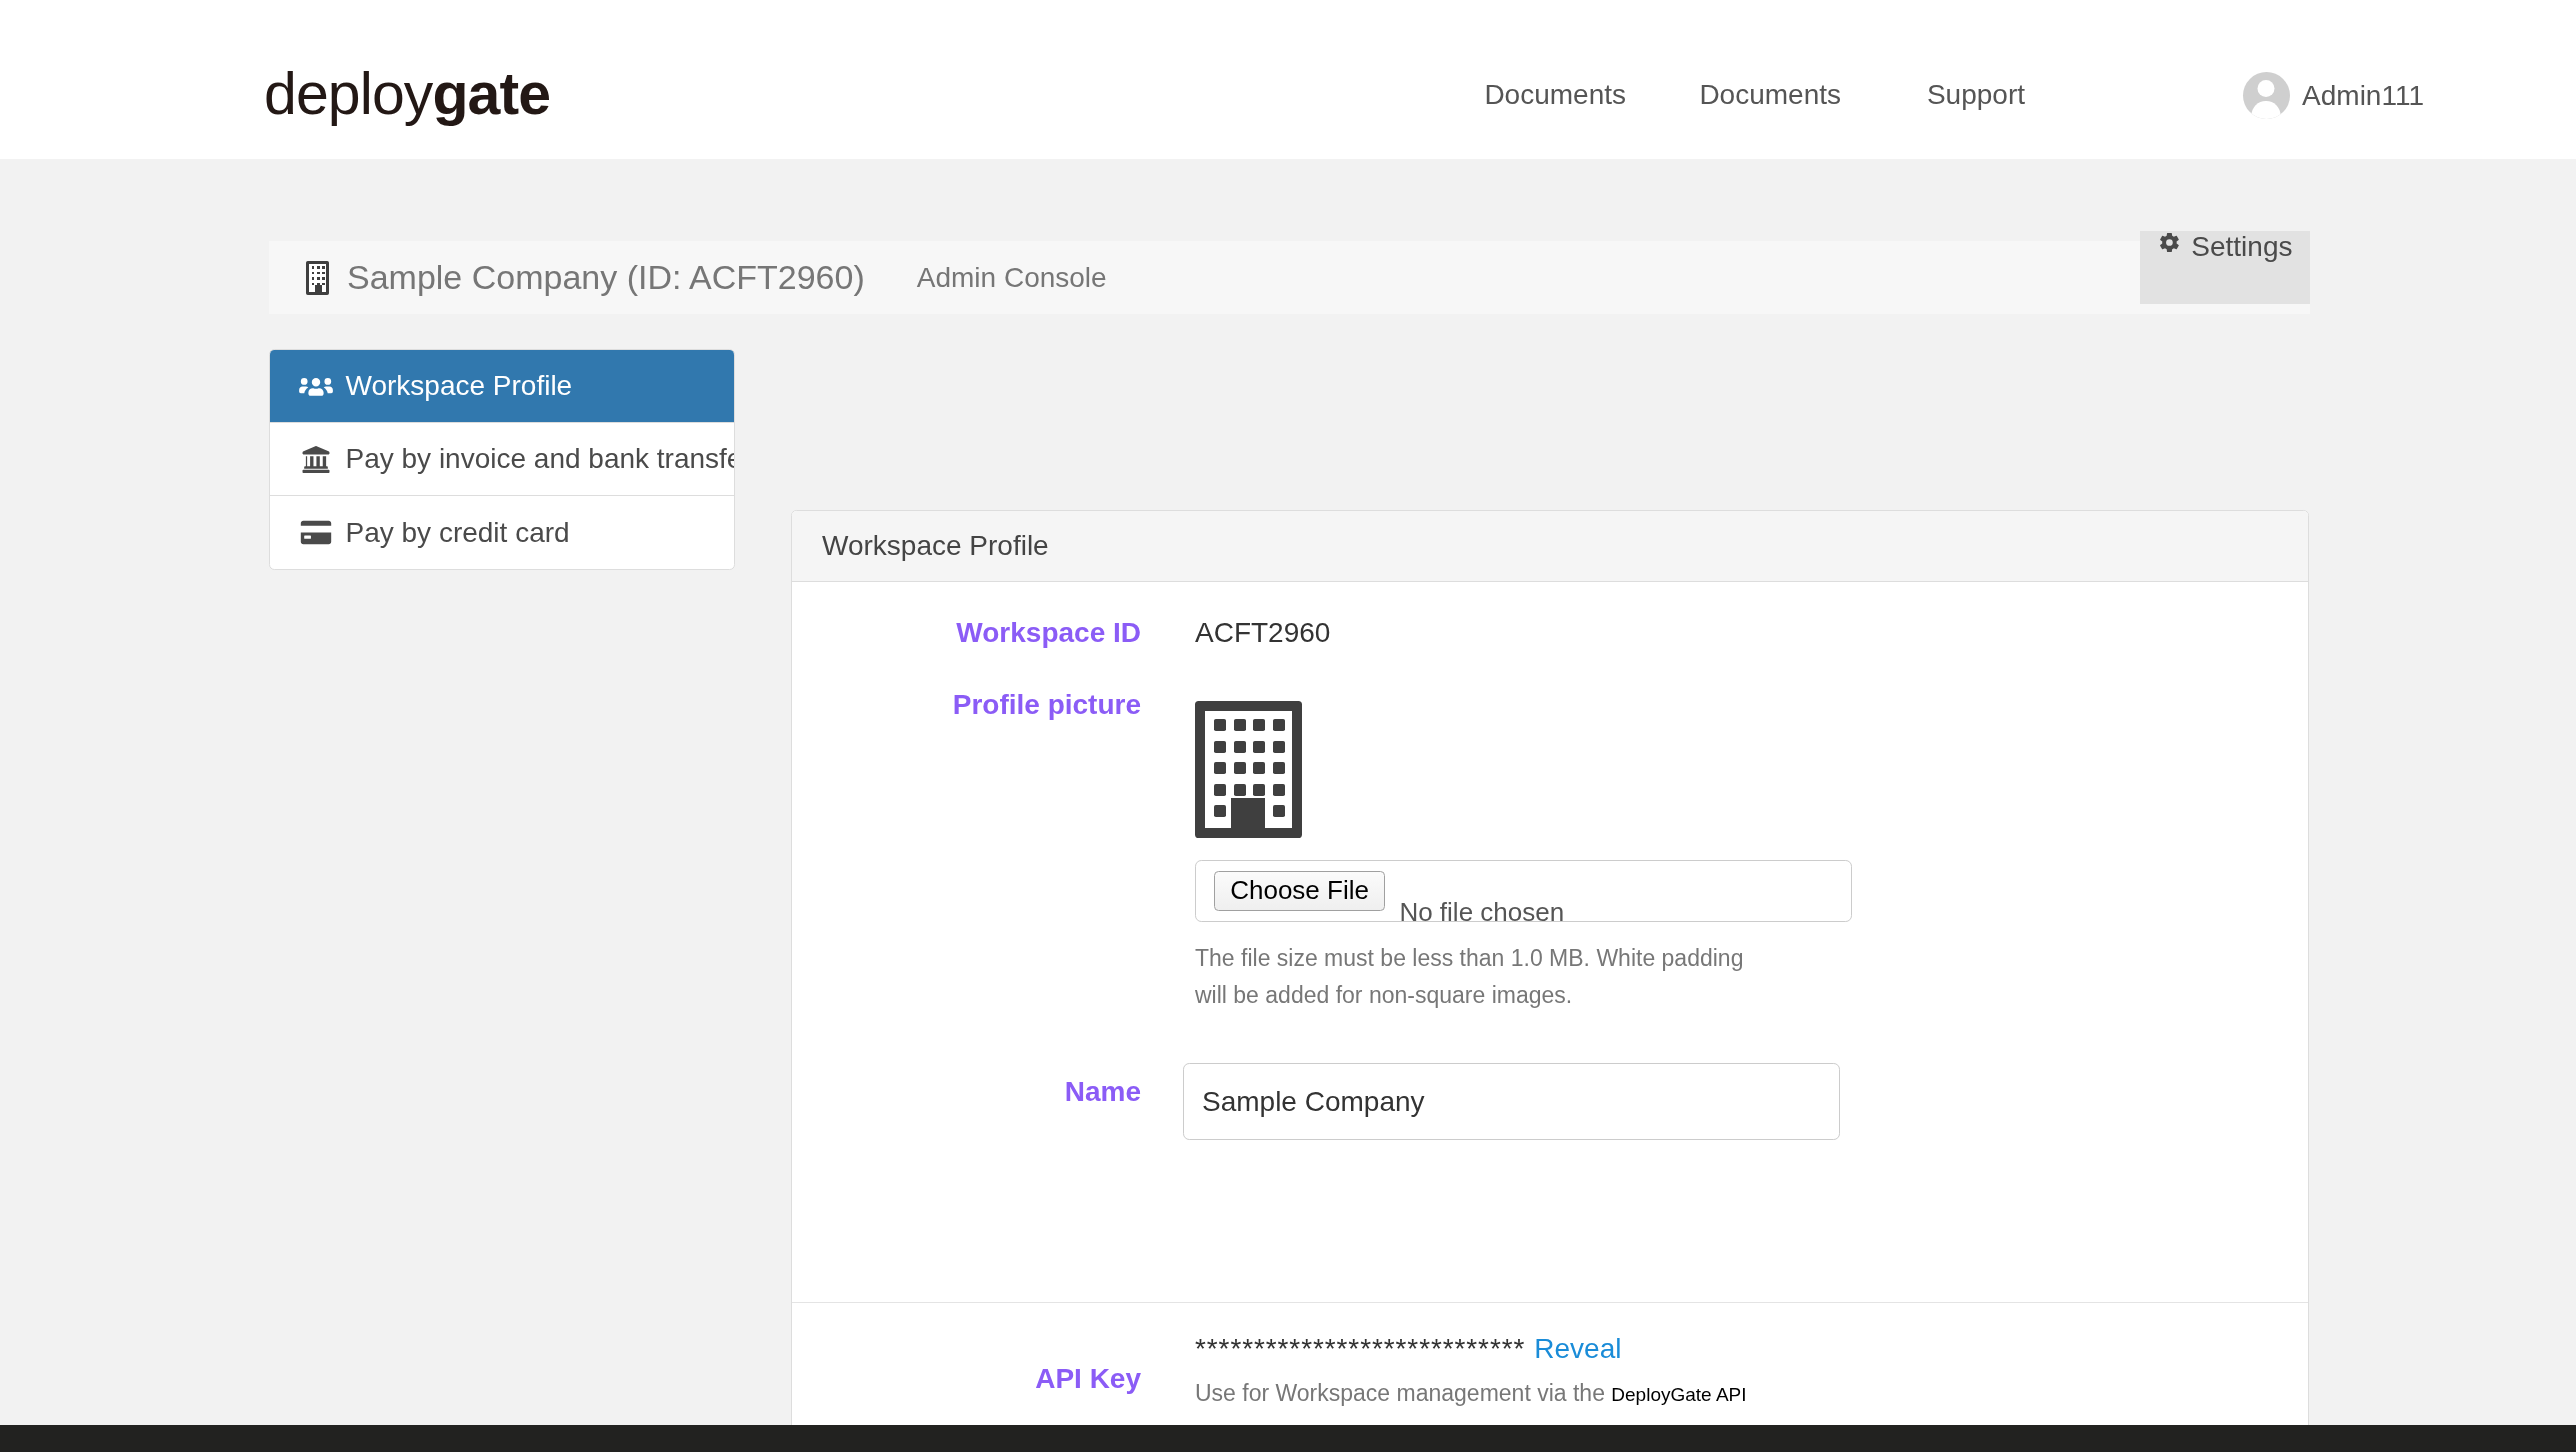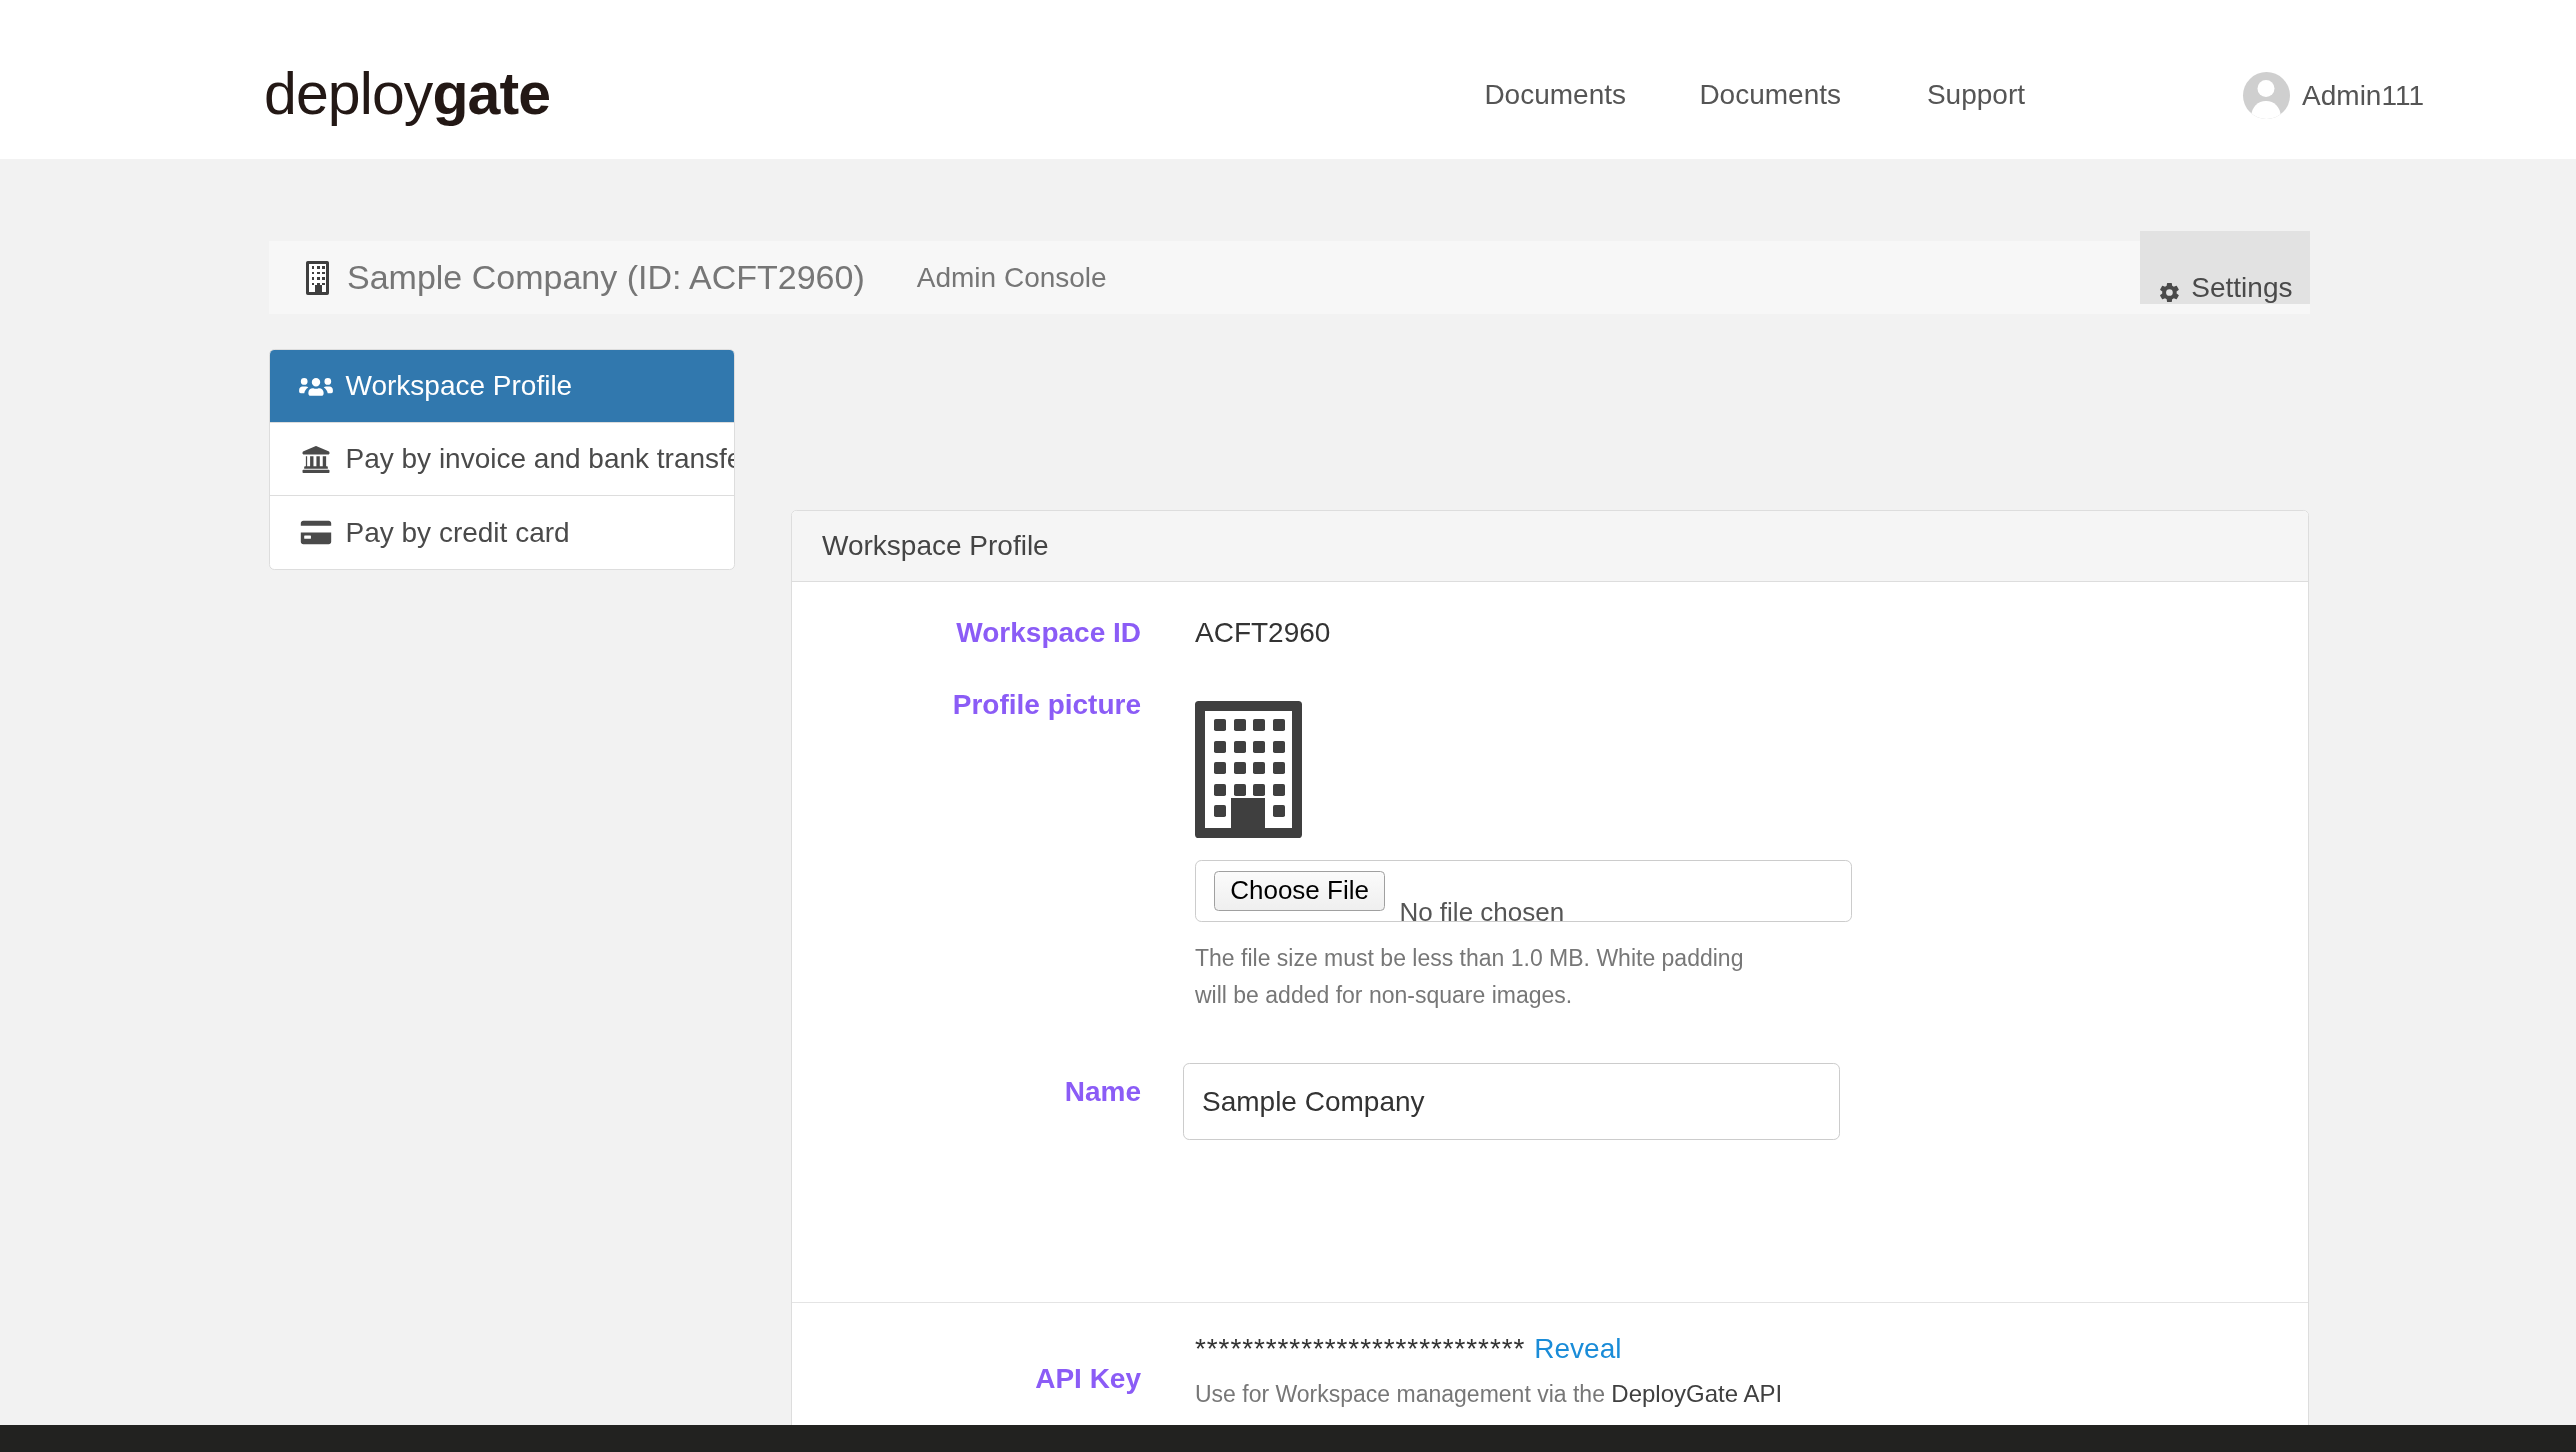--- a/index.html
+++ b/index.html
@@ -93,21 +93,21 @@
     font-size: 34px; color: #767676; white-space: nowrap;
   }
   .ws-sub {
     margin-left: 52px;
     font-size: 28px; color: #767676; white-space: nowrap;
   }
   .settings-tab {
     position: absolute; right: 0; top: 72px;
     width: 170px; height: 73px;
     background: #e2e2e2;
-    display: flex; align-items: flex-end; justify-content: center;
+    display: flex; align-items: flex-start; justify-content: center;
     gap: 10.8px; cursor: pointer;
   }
   .settings-tab .label { font-size: 28px; color: #4a4a4a; }
   .gear {
     width: 23px; height: 23px; flex: 0 0 auto;
   }
 
   
   .sidebar {
     position: absolute; left: 269px; top: 190px;
@@ -240,21 +240,21 @@
   .api-mask-line { display: flex; align-items: baseline; gap: 9px; }
   .api-mask {
     font-size: 28px; color: #333333; letter-spacing: 0.9px;
     font-family: "Liberation Sans", sans-serif;
     white-space: nowrap;
   }
   .link { color: #1a8cd8; font-size: 28px; cursor: pointer; white-space: nowrap; }
   .api-desc {
     margin-top: 15.2px; font-size: 23px; color: #777777; white-space: nowrap;
   }
-  .api-desc .link-inline { color: #404040; font-size: 24px; cursor: pointer; }
+  .api-desc .link-inline { color: #000000; font-size: 19px; cursor: pointer; }
   .refresh-link { margin-top: 20.6px; display: inline-block; }
 
   
   .footer {
     position: absolute; left: 0; top: 1425px;
     width: 2576px; height: 27px;
     background: #222220;
   }
 </style>
 </head>

